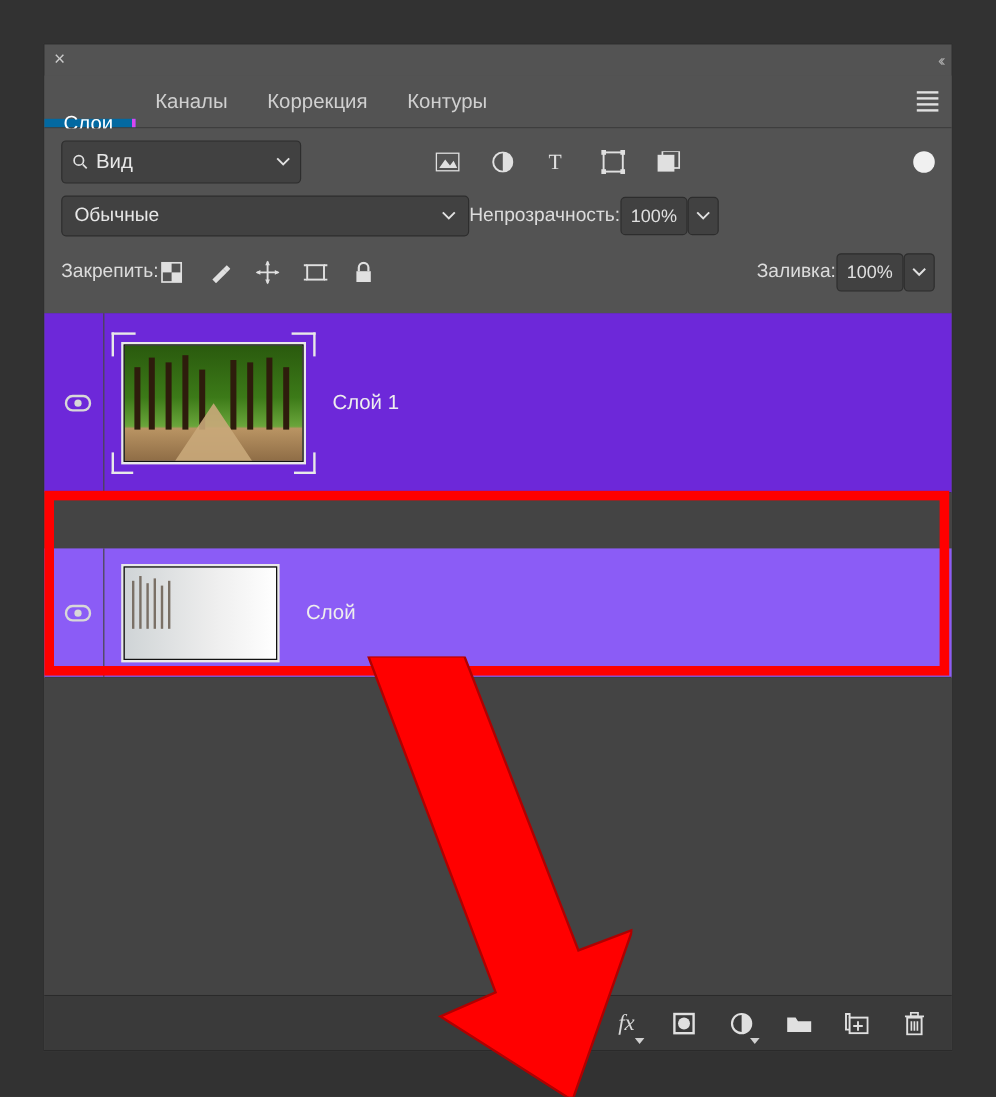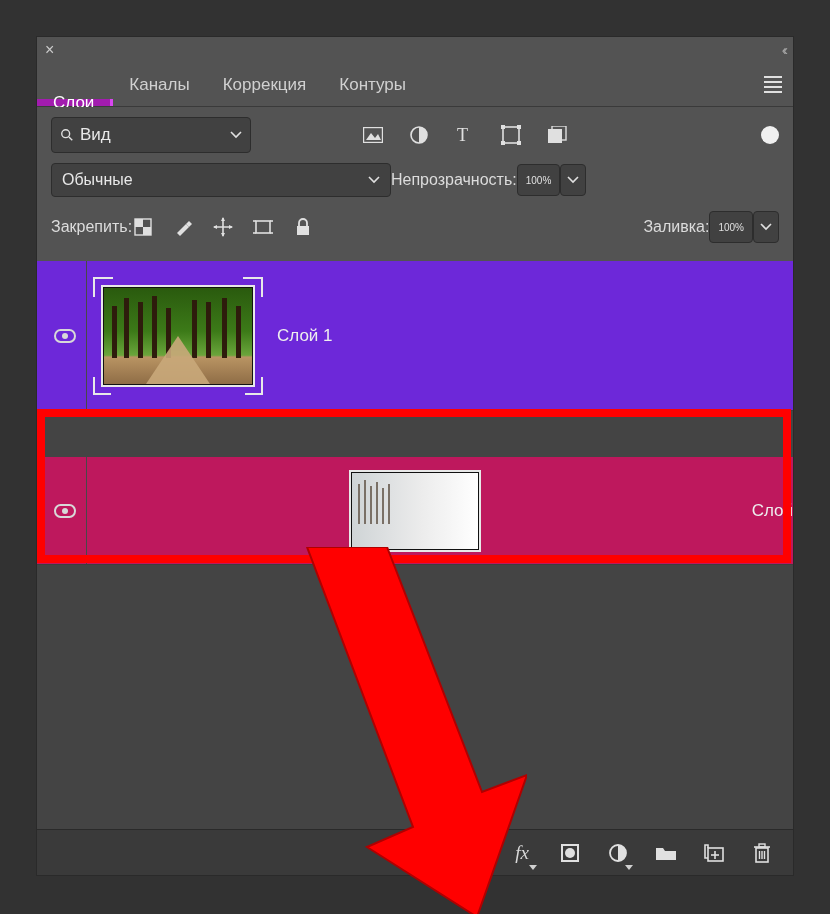--- a/index.html
+++ b/index.html
@@ -40,21 +40,21 @@
   }
   .tab {
     padding: 0 16px;
     display:flex; align-items:center;
     color:#d0d0d0;
     font-size:17px;
     cursor:pointer;
     border-right:1px solid transparent;
   }
   .tab.active {
-    background:#a21caf;
+    background:#0369a1;
     color:#fff;
     border-right:3px solid #d946ef;
     font-weight:500;
     margin-top:36px;
   }
   .tab-menu {
     margin-left:auto;
     width:40px;
     display:flex; align-items:center; justify-content:center;
     cursor:pointer;
@@ -113,21 +113,21 @@
     max-width:340px;
   }
   .label { color:#dcdcdc; font-size:16px; white-space:nowrap; }
   .pct-box {
     display:flex; align-items:center;
     background:#414141;
     border:1px solid #2d2d2d;
     border-radius:4px;
     height:32px;
     padding:0 8px;
-    font-size:10px;
+    font-size:15px;
     cursor:pointer;
   }
   .pct-drop {
     width:26px; height:32px;
     background:#414141;
     border:1px solid #2d2d2d;
     border-radius:4px;
     display:flex; align-items:center; justify-content:center;
     cursor:pointer;
   }
@@ -144,21 +144,21 @@
     flex-direction:column;
   }
   .layer-row {
     display:flex; align-items:center;
     height:132px;
     background:#6d28d9;
     border-bottom:1px solid #3e3e3e;
     padding-left:6px;
   }
   .layer-row.bigger { height:150px; }
-  .layer-row.lighter { background:#be185d; height:108px;justify-content:space-between; }
+  .layer-row.lighter { background:#8b5cf6; height:108px; }
   .eye-col {
     width:44px;
     display:flex; align-items:center; justify-content:center;
     border-right:1px solid #484848;
     height:100%;
   }
   .eye {
     width:22px; height:14px;
     border:2px solid #d8d8d8;
     border-radius:60% 60% 60% 60% / 100% 100% 100% 100%;

